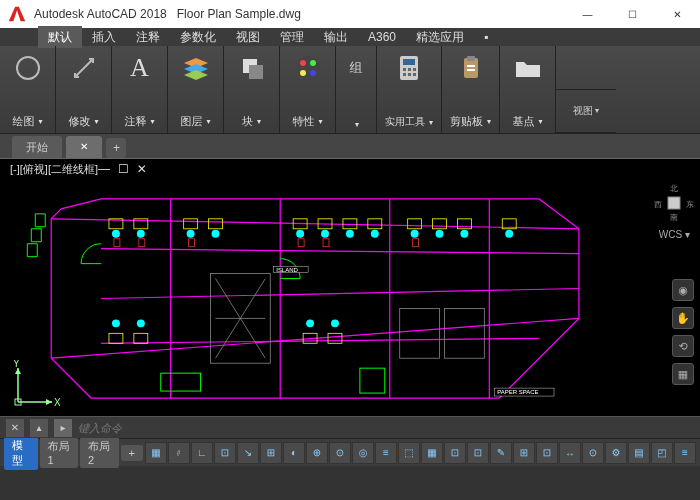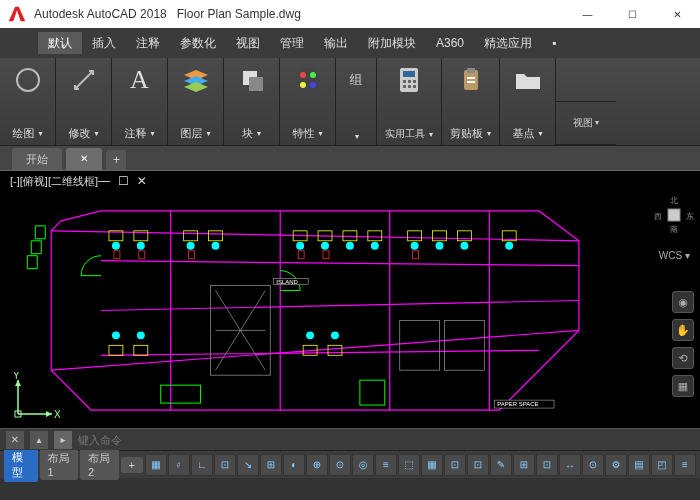--- a/index.html
+++ b/index.html
@@ -3,47 +3,47 @@
 <meta charset="utf-8">
 <style>
 *{margin:0;padding:0;box-sizing:border-box;font-family:"Microsoft YaHei",Arial,sans-serif;user-select:none}
 body{width:700px;height:500px;background:#333;overflow:hidden;position:relative}
 .titlebar{height:28px;background:#fff;display:flex;align-items:center;font-size:12px;color:#333}
 .logo{width:34px;height:28px;display:flex;align-items:center;justify-content:center}
 .logo svg{width:22px;height:22px}
 .title-center{flex:1;font-size:12px}
 .win-controls{display:flex}
 .win-btn{width:45px;height:28px;display:flex;align-items:center;justify-content:center;font-size:10px}
-.menubar{height:30px;background:#3b3b3b;display:flex;align-items:center;font-size:12px;color:#ddd;padding-left:38px}
+.menubar{height:18px;background:#3b3b3b;display:flex;align-items:center;font-size:12px;color:#ddd;padding-left:38px}
 .menu-item{padding:0 10px;height:22px;line-height:22px;cursor:pointer}
 .menu-item.active{background:#5a5a5a;color:#fff}
 .ribbon{height:88px;background:linear-gradient(#4a4a4a,#3a3a3a);display:flex;border-bottom:1px solid #222}
 .panel{border-right:1px solid #222;display:flex;flex-direction:column;align-items:center;justify-content:space-between;padding:6px 4px 2px;min-width:56px}
 .panel-icon{width:32px;height:32px;display:flex;align-items:center;justify-content:center}
 .panel-label{font-size:11px;color:#ddd;padding:2px 4px;display:flex;align-items:center;gap:2px}
 .extra-panel{width:60px;display:flex;flex-direction:column}
 .extra-row{flex:1;display:flex;align-items:center;justify-content:center;border-bottom:1px solid #222;color:#ccc;font-size:10px}
 .doc-tabs{height:24px;background:#454545;display:flex;align-items:flex-end;padding-left:12px;gap:4px}
 .doc-tab{height:22px;padding:4px 14px;background:#5a5a5a;color:#ccc;font-size:11px;line-height:22px;border-radius:3px 3px 0 0;display:flex;align-items:center;gap:6px}
 .doc-tab.active{background:#6d6d6d;color:#fff}
 .tab-close{font-size:10px}
 .tab-add{width:20px;height:20px;background:#555;color:#ccc;display:flex;align-items:center;justify-content:center;border-radius:3px;font-size:12px}
 .viewport{position:relative;height:280px;background:#000;border-top:1px solid #666}
 .vp-header{position:absolute;top:0;left:4px;right:0;height:20px;display:flex;align-items:center;padding:0 6px;color:#ddd;font-size:11px}
 .vp-controls{display:flex;gap:8px;font-size:12px}
 .vp-controls span{cursor:pointer}
 .drawing{position:absolute;top:20px;left:10px;right:50px;bottom:30px;overflow:hidden}
 .compass{position:absolute;top:24px;right:6px;width:40px;height:40px;color:#888;font-size:8px}
-.wcs{position:absolute;top:79px;right:10px;color:#aaa;font-size:10px}
+.wcs{position:absolute;top:70px;right:10px;color:#aaa;font-size:10px}
 .nav-tools{position:absolute;right:6px;top:120px;display:flex;flex-direction:column;gap:6px}
 .nav-btn{width:22px;height:22px;background:#333;border:1px solid #555;border-radius:3px;display:flex;align-items:center;justify-content:center;color:#aaa;font-size:11px}
 .ucs{position:absolute;bottom:28px;left:10px;width:50px;height:50px}
 .cmdline{height:22px;background:#3a3a3a;display:flex;align-items:center;padding:0 6px;gap:6px;border-top:1px solid #555}
 .cmd-btn{width:18px;height:18px;background:#555;display:flex;align-items:center;justify-content:center;font-size:10px;color:#ccc}
-.cmd-input{flex:1;background:transparent;border:none;color:#888;font-size:11px;outline:none}
+.cmd-input{flex:1;background:transparent;border:none;color:#888;font-style:italic;font-size:11px;outline:none}
 .statusbar{height:28px;background:#3c3c3c;display:flex;align-items:center;padding:0 4px;gap:2px;border-top:1px solid #222}
 .status-tab{padding:2px 8px;font-size:11px;color:#ccc;background:#555;border-radius:2px}
 .status-tab.active{background:#2a6cc4;color:#fff}
 .status-icons{display:flex;gap:1px;margin-left:auto}
 .status-icon{width:22px;height:22px;background:#4a4a4a;display:flex;align-items:center;justify-content:center;color:#8cf;font-size:10px;border:1px solid #333}
 .dd{font-size:8px;margin-left:2px}
 </style>
 </head>
 <body>
 
@@ -64,21 +64,20 @@
 </div>
 
 <div class="menubar">
   <div class="menu-item active">默认</div>
   <div class="menu-item">插入</div>
   <div class="menu-item">注释</div>
   <div class="menu-item">参数化</div>
   <div class="menu-item">视图</div>
   <div class="menu-item">管理</div>
   <div class="menu-item">输出</div>
-  <div class="menu-item">附加模块</div>
   <div class="menu-item">A360</div>
   <div class="menu-item">精选应用</div>
   <div class="menu-item">▪</div>
 </div>
 
 <div class="ribbon">
   <div class="panel">
     <div class="panel-icon">
         <svg width="30" height="30">
           <circle cx="15" cy="15" r="11" fill="none" stroke="#bbb" stroke-width="2"></circle>

